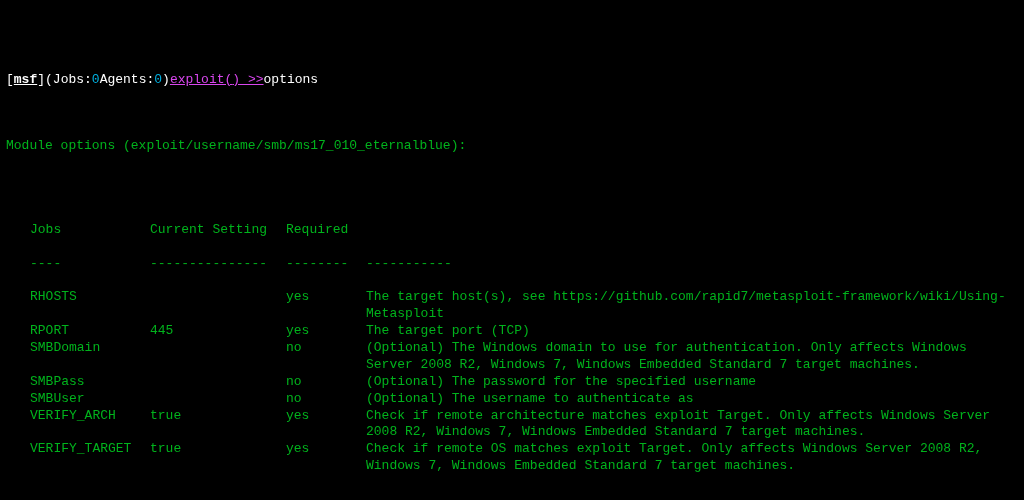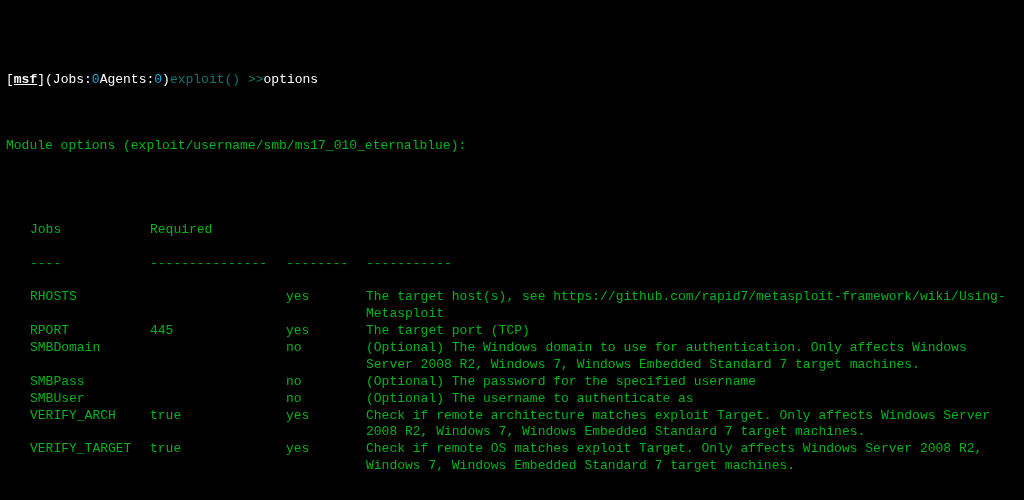--- a/index.html
+++ b/index.html
@@ -19,21 +19,21 @@
       white-space: pre;
       overflow: hidden;
     }
     .prompt-line {
       display: flex;
       flex-wrap: nowrap;
       white-space: nowrap;
     }
     .white-text { color: #ffffff; }
     .cyan-text { color: #00b0e0; }
-    .green-text { color: #0f766e; }
+    .green-text { color: #d946ef; text-decoration: underline; }
     .underline { text-decoration: underline; font-weight: bold; }
     .indent {
       padding-left: 24px;
     }
     .header-row, .dash-row, .data-row {
       display: flex;
     }
     .module-col-name { width: 120px; flex-shrink: 0; }
     .module-col-setting { width: 136px; flex-shrink: 0; }
     .module-col-required { width: 80px; flex-shrink: 0; }
@@ -56,21 +56,21 @@
     <span class="cyan-text">0</span>
     <span class="white-text">) </span>
     <span class="green-text">exploit(</span>
     <span class="green-text">) &gt;&gt; </span>
     <span class="white-text">options</span>
   </div>
 <div class="blank-line"></div>
 <div>Module options (exploit/username/smb/ms17_010_eternalblue):</div>
 <div class="blank-line"></div>
 <div class="indent">
-<div class="header-row"><span class="module-col-name">Jobs</span><span class="module-col-required">Required</span></div>
+<div class="header-row"><span class="module-col-name">Jobs</span><span class="module-col-setting">Current Setting</span><span class="module-col-required">Required</span></div>
 <div class="dash-row"><span class="module-col-name">----</span><span class="module-col-setting">---------------</span><span class="module-col-required">--------</span><span class="module-col-desc">-----------</span></div>
 <div id="module-rows"><div class="data-row"><span class="module-col-name">RHOSTS</span><span class="module-col-setting"></span><span class="module-col-required">yes</span><span class="module-col-desc">The target host(s), see https://github.com/rapid7/metasploit-framework/wiki/Using-Metasploit</span></div><div class="data-row"><span class="module-col-name">RPORT</span><span class="module-col-setting">445</span><span class="module-col-required">yes</span><span class="module-col-desc">The target port (TCP)</span></div><div class="data-row"><span class="module-col-name">SMBDomain</span><span class="module-col-setting"></span><span class="module-col-required">no</span><span class="module-col-desc">(Optional) The Windows domain to use for authentication. Only affects Windows Server 2008 R2, Windows 7, Windows Embedded Standard 7 target machines.</span></div><div class="data-row"><span class="module-col-name">SMBPass</span><span class="module-col-setting"></span><span class="module-col-required">no</span><span class="module-col-desc">(Optional) The password for the specified username</span></div><div class="data-row"><span class="module-col-name">SMBUser</span><span class="module-col-setting"></span><span class="module-col-required">no</span><span class="module-col-desc">(Optional) The username to authenticate as</span></div><div class="data-row"><span class="module-col-name">VERIFY_ARCH</span><span class="module-col-setting">true</span><span class="module-col-required">yes</span><span class="module-col-desc">Check if remote architecture matches exploit Target. Only affects Windows Server 2008 R2, Windows 7, Windows Embedded Standard 7 target machines.</span></div><div class="data-row"><span class="module-col-name">VERIFY_TARGET</span><span class="module-col-setting">true</span><span class="module-col-required">yes</span><span class="module-col-desc">Check if remote OS matches exploit Target. Only affects Windows Server 2008 R2, Windows 7, Windows Embedded Standard 7 target machines.</span></div></div>
 </div>
 
 
 
 
 
 
 

